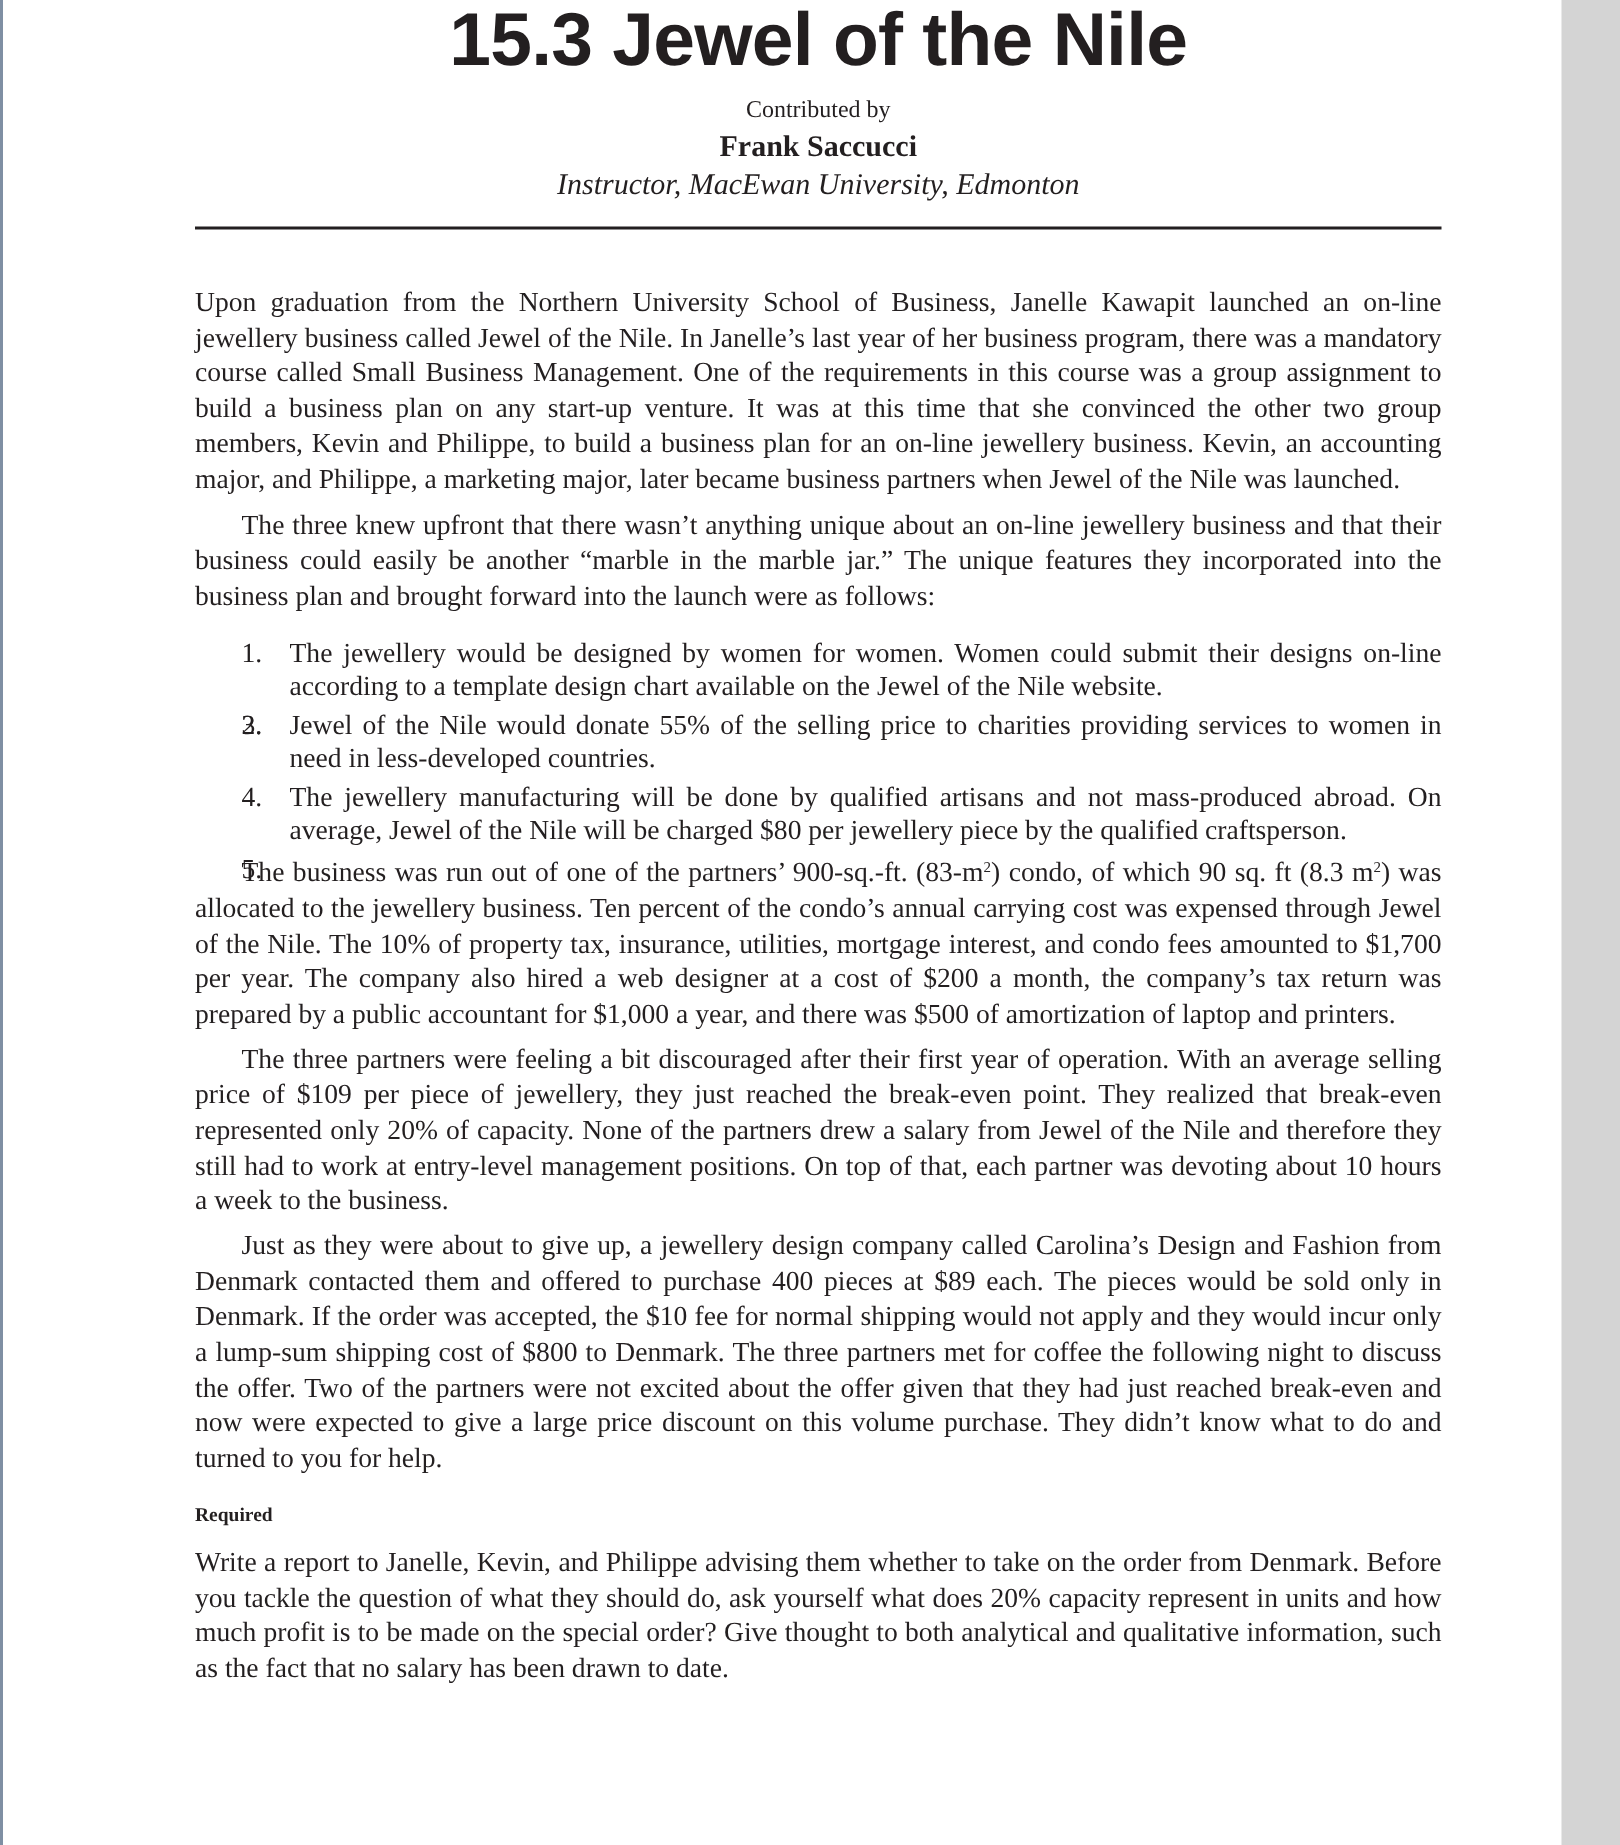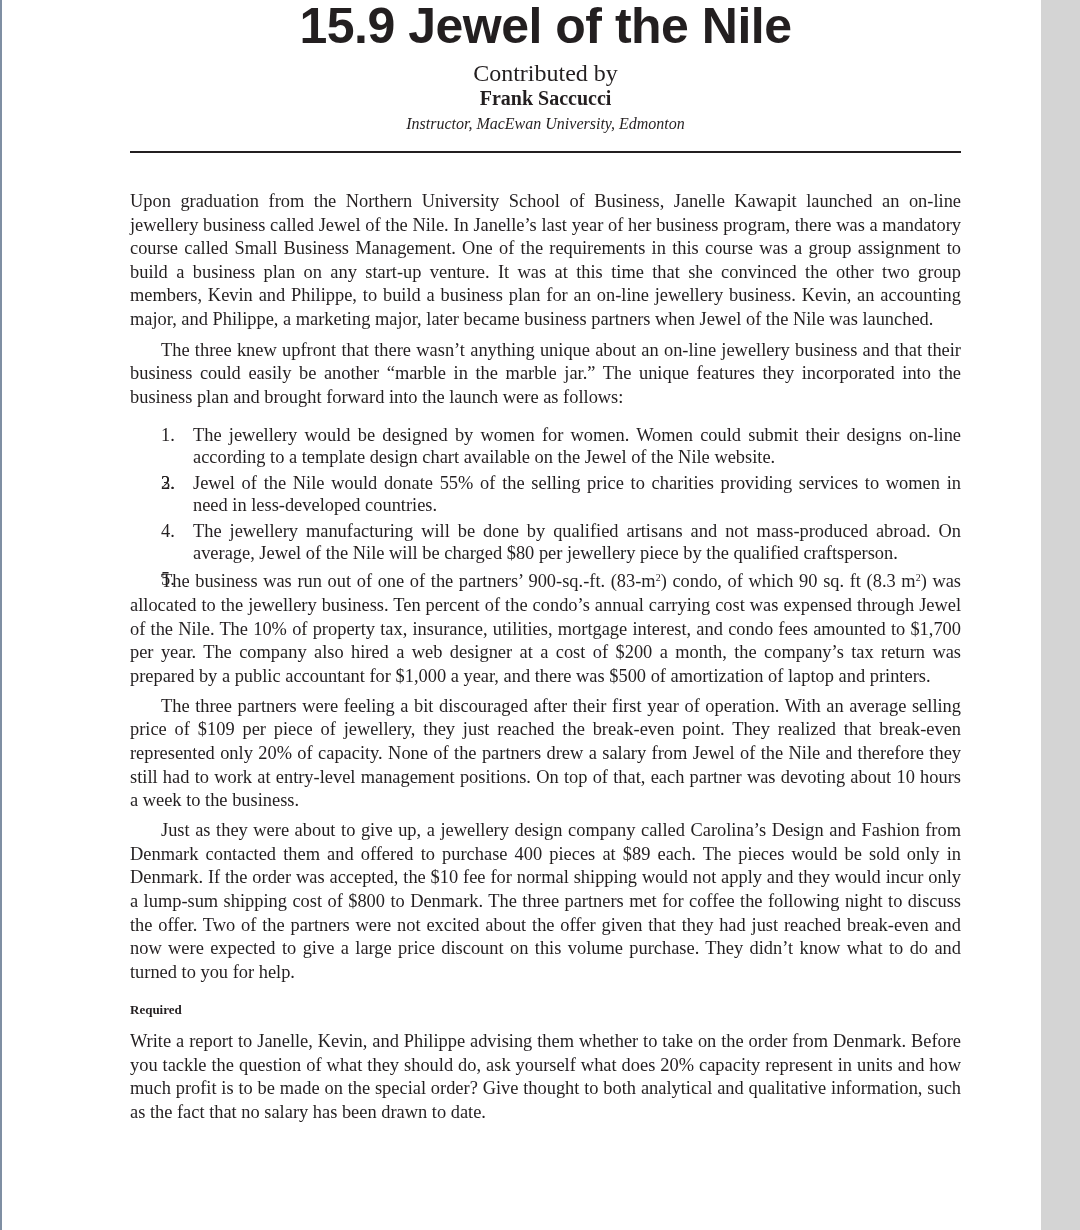--- a/index.html
+++ b/index.html
@@ -45,33 +45,33 @@
     margin: 0;
     padding-top: 0px;
     color: #231f20;
     letter-spacing: -0.5px;
     position: relative;
     top: 0px;
     height: 52px;
   }
   .contrib {
     text-align: center;
-    font-size: 24px;
+    font-size: 16px;
     line-height: 25px;
     margin-top: 9px;
   }
   .author {
     text-align: center;
     font-size: 20px;
     line-height: 25px;
     font-weight: bold;
   }
   .affil {
     text-align: center;
-    font-size: 16px;
+    font-size: 20px;
     line-height: 25px;
     font-style: italic;
   }
   .rule {
     height: 2px;
     background: #231f20;
     margin-top: 15px;
     border: none;
   }
   .body-text {
@@ -118,21 +118,21 @@
     vertical-align: 6px;
   }
 </style>
 </head>
 <body>
 
 <div class="left-edge"></div>
 <div class="right-gutter"></div>
 
 <div class="page">
-  <h1 class="title">15.9 Jewel of the Nile</h1>
+  <h1 class="title">15.3 Jewel of the Nile</h1>
   <div class="contrib">Contributed by</div>
   <div class="author">Frank Saccucci</div>
   <div class="affil">Instructor, MacEwan University, Edmonton</div>
   <div class="rule"></div>
 
   <div class="body-text">
     <p class="para first">Upon graduation from the Northern University School of Business, Janelle Kawapit launched an on-line jewellery business called Jewel of the Nile. In Janelle’s last year of her business program, there was a manda­tory course called Small Business Management. One of the requirements in this course was a group assign­ment to build a business plan on any start-up venture. It was at this time that she convinced the other two group members, Kevin and Philippe, to build a business plan for an on-line jewellery business. Kevin, an accounting major, and Philippe, a marketing major, later became business partners when Jewel of the Nile was launched.</p>
     <p class="para indent" style="margin-bottom:16px;">The three knew upfront that there wasn’t anything unique about an on-line jewellery business and that their business could easily be another “marble in the marble jar.” The unique features they incorporated into the business plan and brought forward into the launch were as follows:</p>
 
     <ol class="features">

